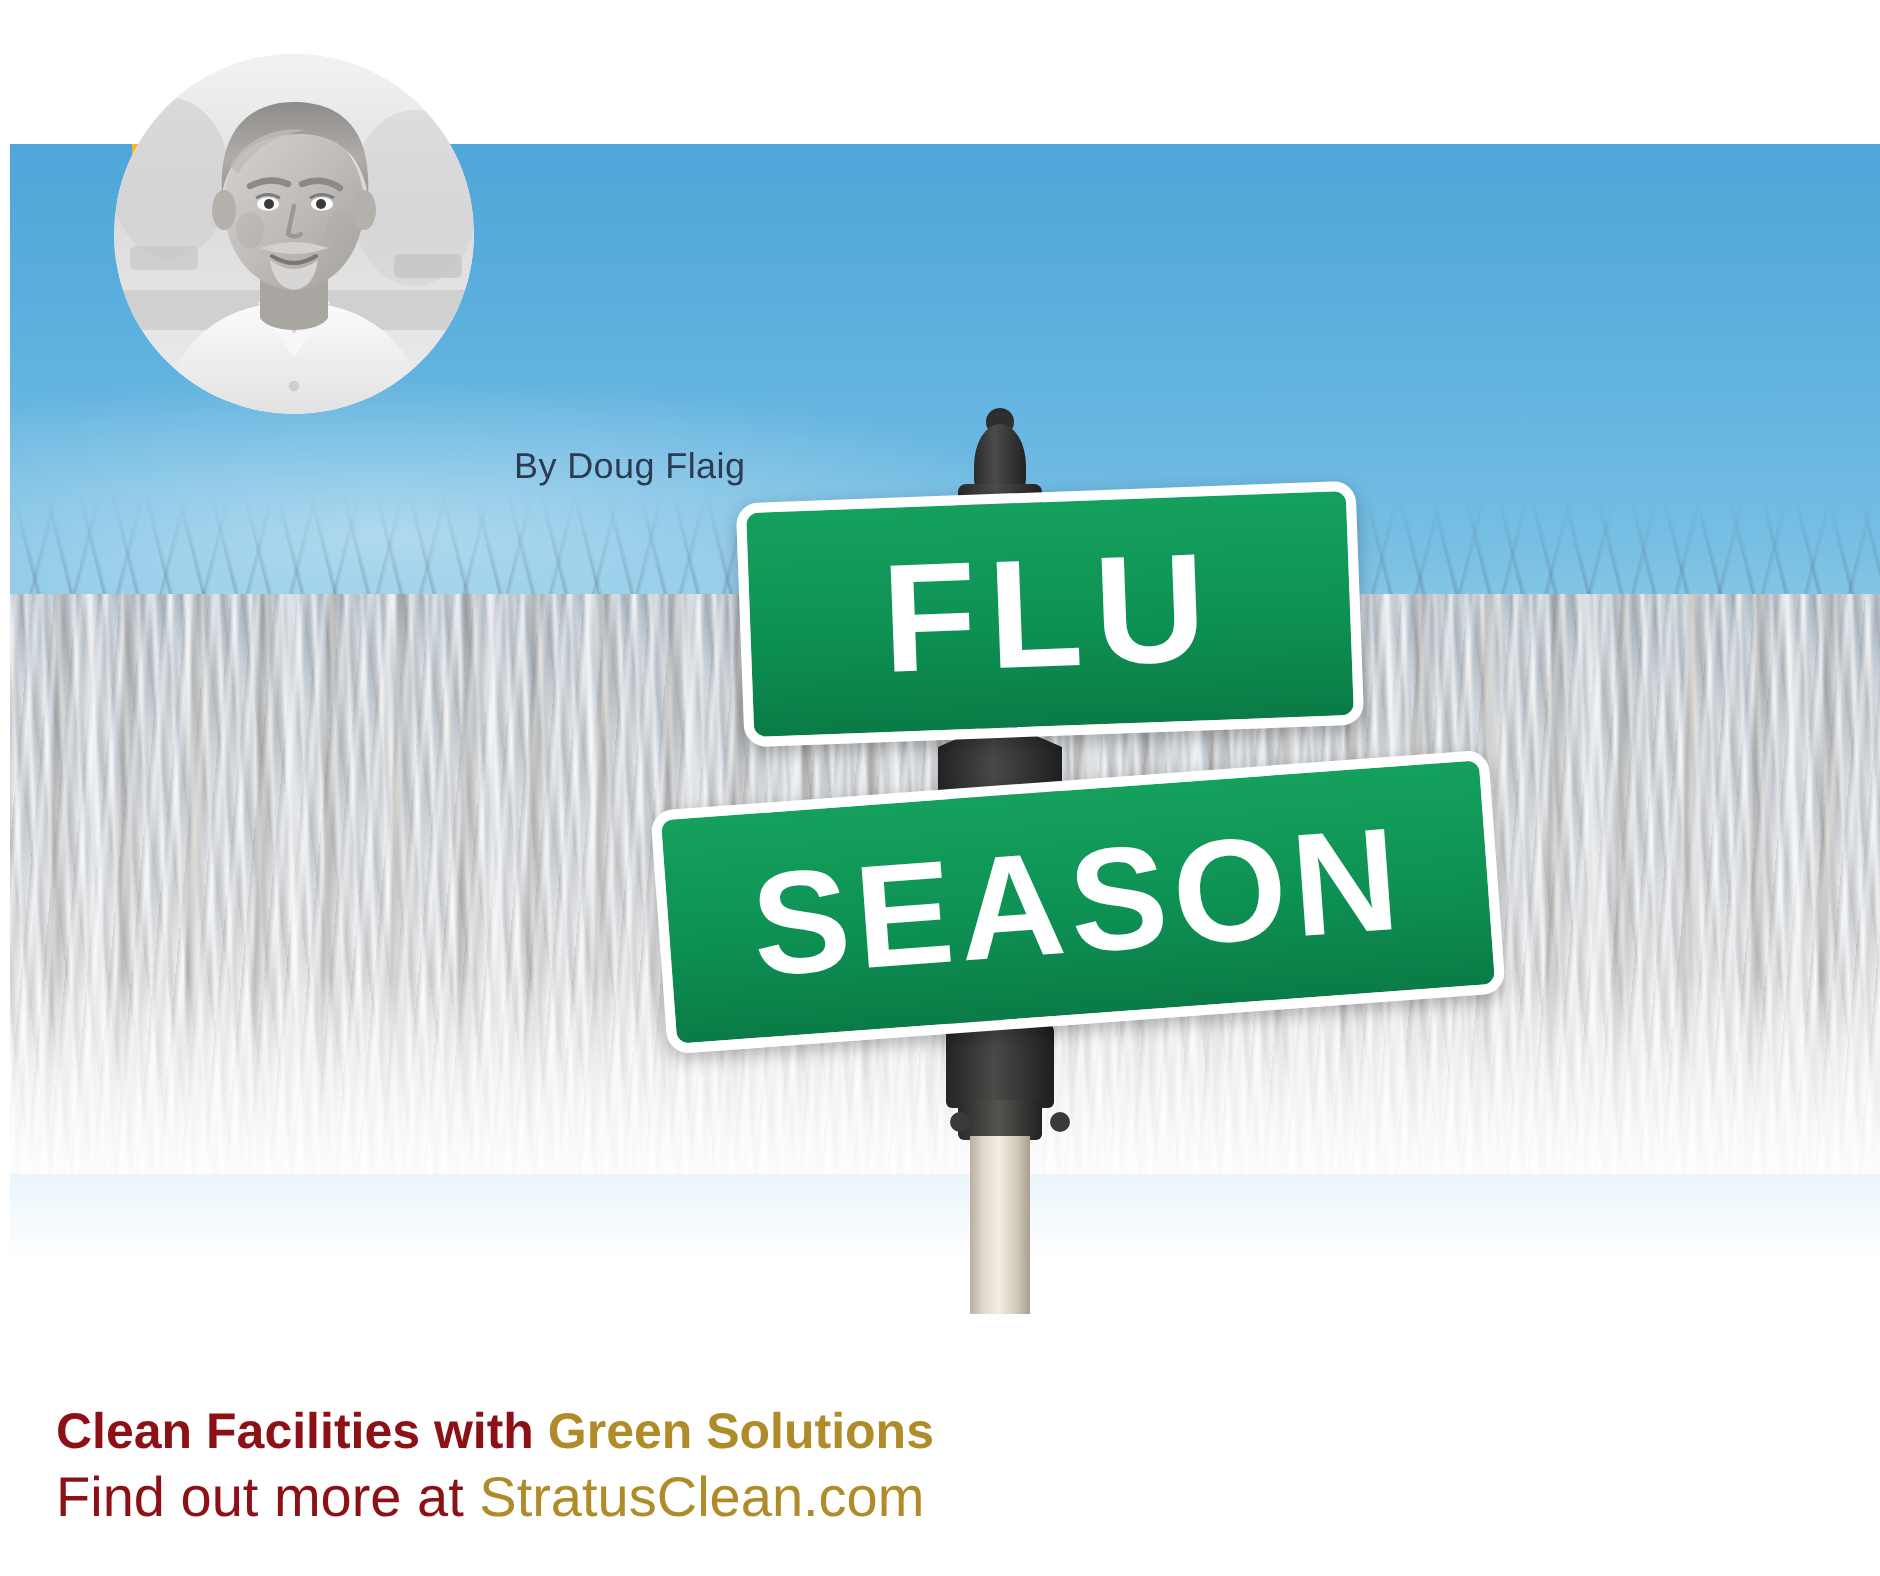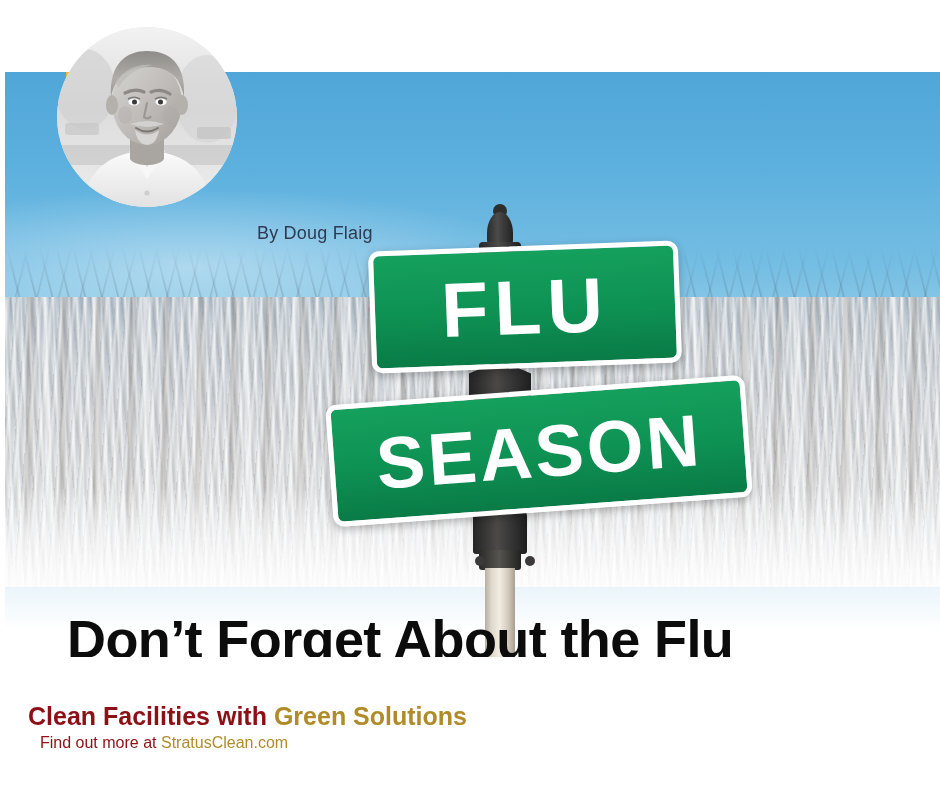--- a/index.html
+++ b/index.html
@@ -333,23 +333,23 @@
     top: 47px;
     font-size: 25px;
     font-weight: bold;
     line-height: 1;
     white-space: nowrap;
   }
   .tagline .maroon { color: #8C1015; }
   .tagline .gold   { color: #B08B2A; }
   .findout {
     position: absolute;
-    left: 40px;
+    left: 28px;
     top: 78px;
-    font-size: 16px;
+    font-size: 28px;
     line-height: 1;
     white-space: nowrap;
     text-align: center;
   }
   .findout .maroon { color: #8C1015; }
   .findout .gold   { color: #B08B2A; }
 </style>
 </head>
 <body>
 
@@ -379,21 +379,20 @@
 
     <div class="sign sign-flu">
       <span class="sign-text">FLU</span>
     </div>
     <div class="sign sign-season">
       <span class="sign-text">SEASON</span>
     </div>
 
     <div class="byline">By Doug Flaig</div>
 
-    <div class="hero-headline">Don’t Forget About the Flu</div>
 
   </div>
 
   <div class="avatar">
     <svg width="180" height="180" viewBox="0 0 180 180" aria-hidden="true">
       <defs>
         <clipPath id="avClip">
             <circle cx="90" cy="90" r="90"></circle>
           </clipPath>
         <linearGradient id="bgG" x1="0" y1="0" x2="0" y2="1">

